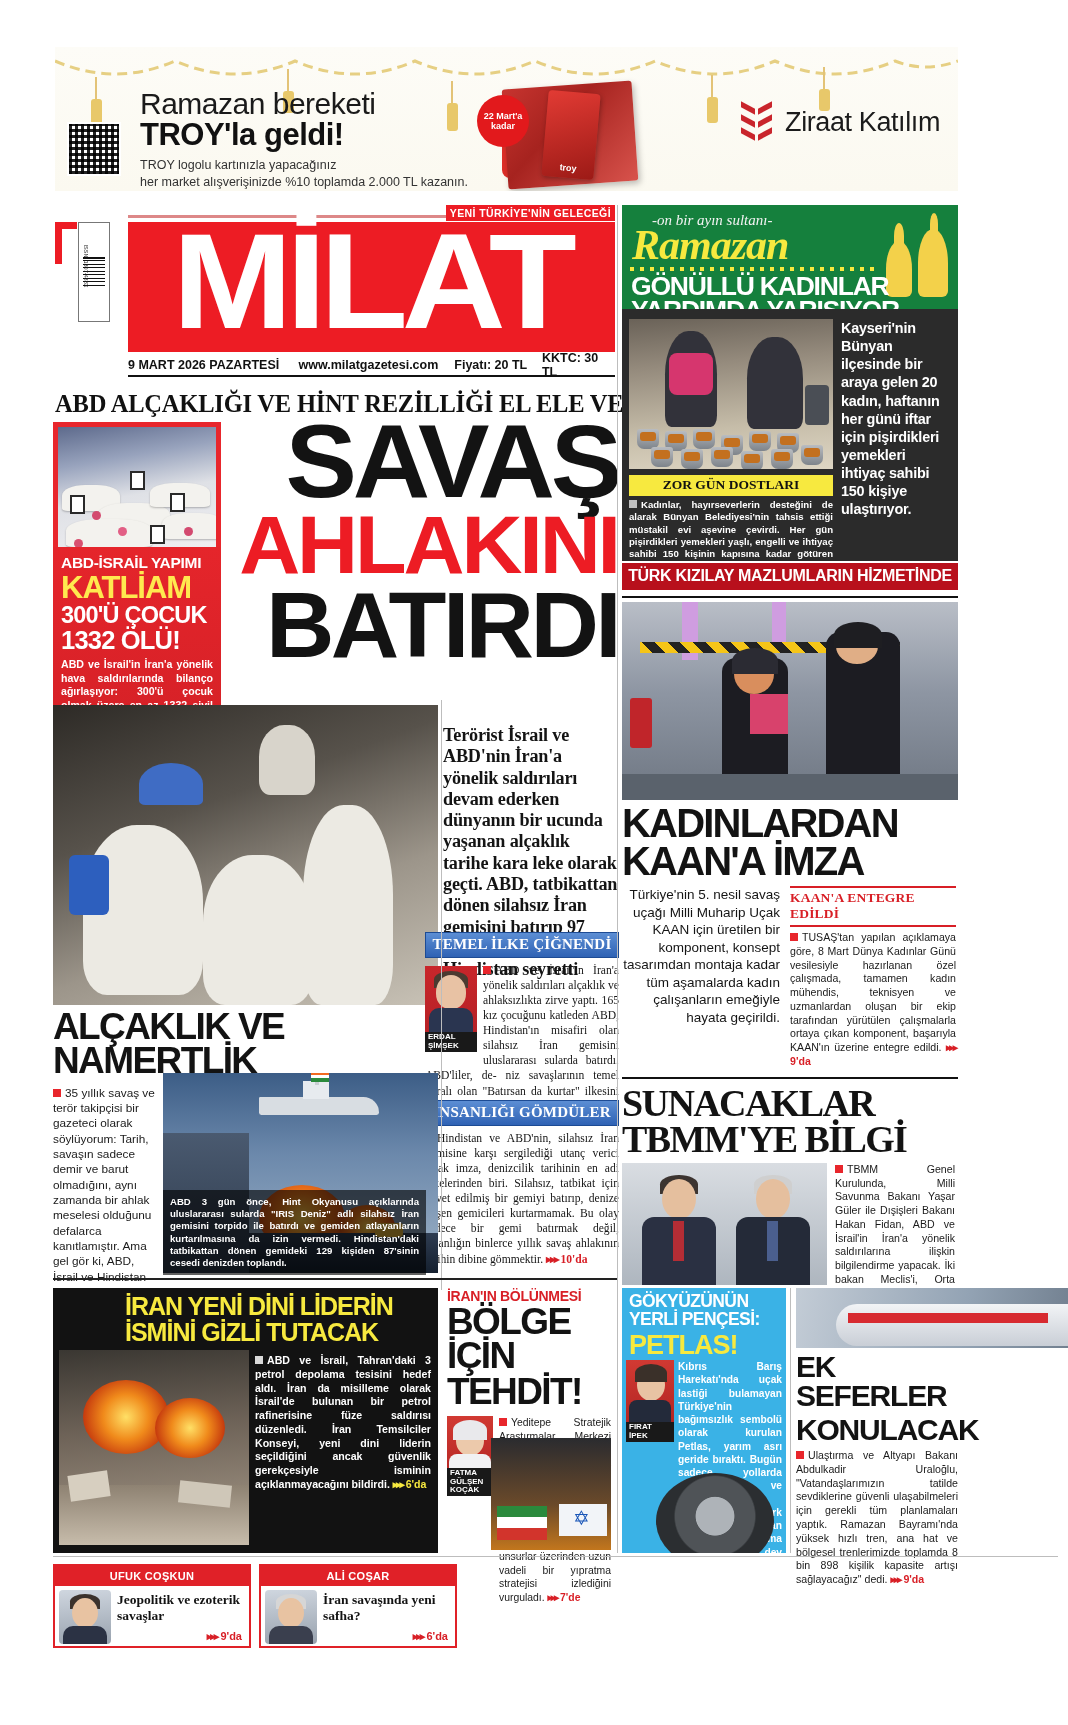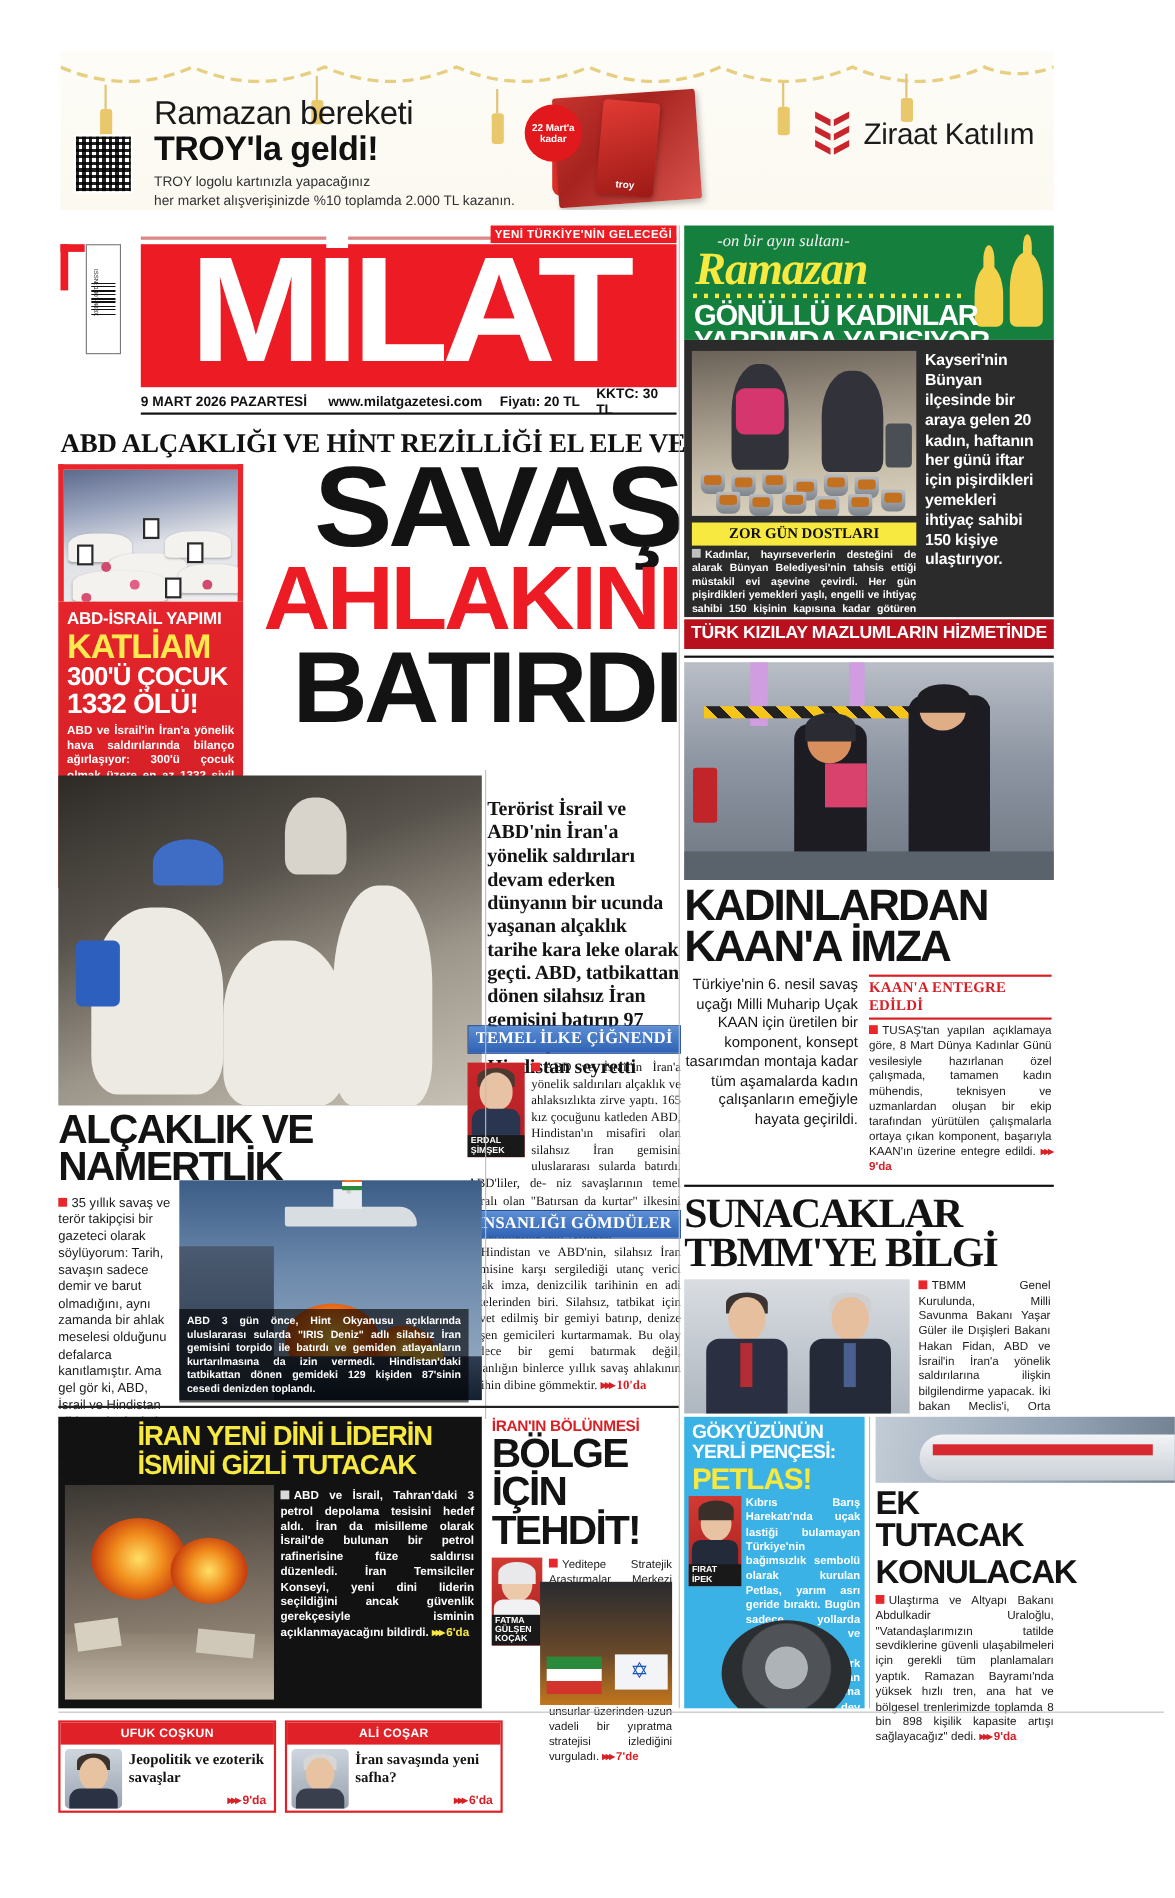--- a/index.html
+++ b/index.html
@@ -509,21 +509,21 @@
         <div style="position:absolute;left:110px;top:46px;width:46px;height:26px;border-radius:50% 50% 0 0;background:#2b2b33;"></div>
         <div style="position:absolute;left:214px;top:26px;width:42px;height:36px;border-radius:50%;background:#e0ae86;"></div>
         <div style="position:absolute;left:212px;top:20px;width:48px;height:26px;border-radius:50% 50% 0 0;background:#1e1e22;"></div>
         <div style="position:absolute;left:128px;top:92px;width:38px;height:40px;background:#d8426c;"></div>
         <div style="position:absolute;left:8px;top:96px;width:22px;height:50px;background:#c0252a;border-radius:3px;"></div>
         <div style="position:absolute;left:0;bottom:0;width:336px;height:26px;background:#5a626c;"></div>
       </div>
       <div class="kaan-t1">KADINLARDAN</div>
       <div class="kaan-t2">KAAN'A İMZA</div>
       <div class="kaan-cols">
-        <div class="kaan-left">Türkiye'nin 6. nesil savaş uçağı Milli Muharip Uçak KAAN için üretilen bir komponent, konsept tasarımdan montaja kadar tüm aşamalarda kadın çalışanların emeğiyle hayata geçirildi.</div>
+        <div class="kaan-left">Türkiye'nin 5. nesil savaş uçağı Milli Muharip Uçak KAAN için üretilen bir komponent, konsept tasarımdan montaja kadar tüm aşamalarda kadın çalışanların emeğiyle hayata geçirildi.</div>
         <div class="kaan-right">
           <div class="redhead">KAAN'A ENTEGRE EDİLDİ</div>
           <div class="txt">
             <span class="bullet"></span><span>TUSAŞ'tan yapılan açıklamaya göre, 8 Mart Dünya Kadınlar Günü vesilesiyle hazırlanan özel çalışmada, tamamen kadın mühendis, teknisyen ve uzmanlardan oluşan bir ekip tarafından yürütülen çalışmalarla ortaya çıkan komponent, başarıyla KAAN'ın üzerine entegre edildi.</span>
             <span style="color:#d81f26;font-weight:bold;"><span class="arrow">▸▸▸</span> <span>9'da</span></span>
           </div>
         </div>
       </div>
     </div>
 
@@ -604,21 +604,21 @@
       <span>Kıbrıs Barış Harekatı'nda uçak lastiği bulamayan Türkiye'nin bağımsızlık sembolü olarak kurulan Petlas, yarım asrı geride bıraktı. Bugün sadece yollarda değil, İHA ve SİHA'larla gökyüzünde de Türk imzasını taşıyan marka, savunma sanayiindeki dev hamlelerini 1 milyar dolarlık yatırımla taçlandırıyor.</span>
       
     </div>
     <div class="pt-tire"></div>
   </div>
 
   <div class="ekcol">
     <div class="ek-photo">
       <div class="ek-train"></div>
     </div>
-    <div class="ek-t">EK TUTACAK</div>
+    <div class="ek-t">EK SEFERLER</div>
     <div class="ek-t">KONULACAK</div>
     <div class="ek-b">
       <span class="bullet"></span><span>Ulaştırma ve Altyapı Bakanı Abdulkadir Uraloğlu, "Vatandaşlarımızın tatilde sevdiklerine güvenli ulaşabilmeleri için gerekli tüm planlamaları yaptık. Ramazan Bayramı'nda yüksek hızlı tren, ana hat ve bölgesel trenlerimizde toplamda 8 bin 898 kişilik kapasite artışı sağlayacağız" dedi.</span>
       <span style="color:#d81f26;font-weight:bold;"><span class="arrow">▸▸▸</span> <span>9'da</span></span>
     </div>
   </div>
 
   <div class="strip">
     <div class="colcard" style="left:0px;top:4px;width:198px;">
       <div class="cc-red">UFUK COŞKUN</div>

